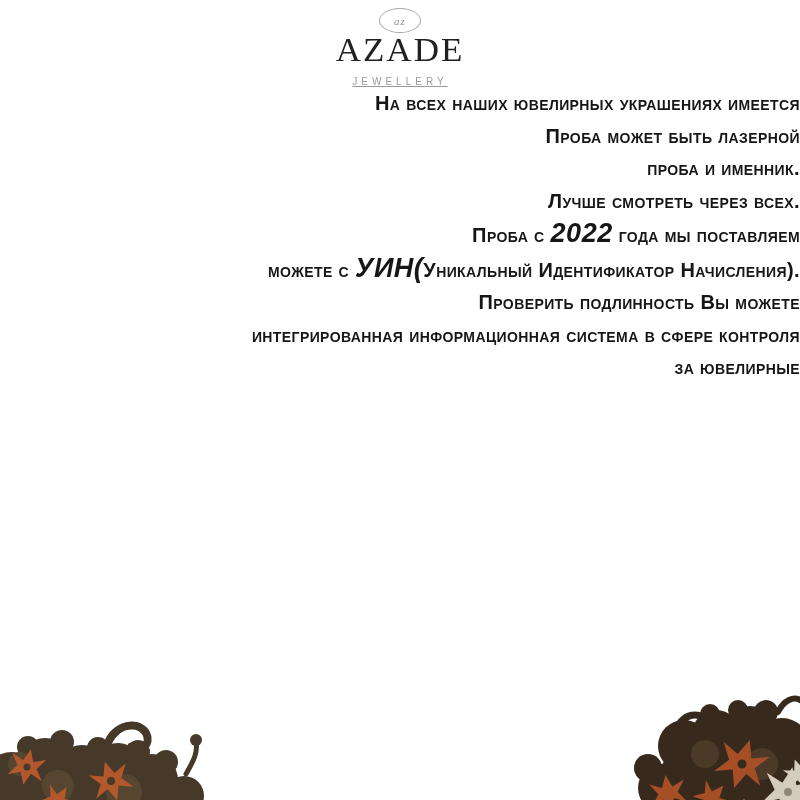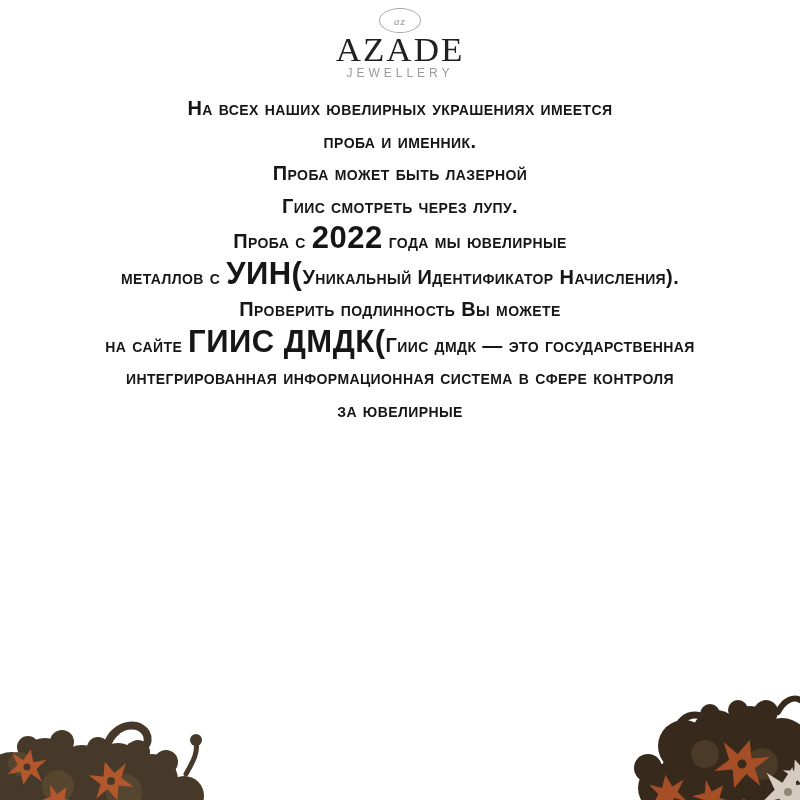--- a/index.html
+++ b/index.html
@@ -25,66 +25,65 @@
   .wordmark{
     margin-top:1px;
     font-family:"Liberation Serif",serif;
     font-weight:400;
     font-size:35px;line-height:33px;
     letter-spacing:2px;
     color:#212121;
     transform:scaleY(.95);
   }
   .subtitle{
-    font-size:12px;line-height:10px;
+    font-size:10px;line-height:10px;
     letter-spacing:4px;
     color:#9b9b9b;
-    margin-top:1px;
+    margin-top:10px;
+    text-decoration:underline;
   }
   
   .info{
-    margin-top:14px;
-    text-align:center;
+    text-align:right;
     color:#161616;
     font-weight:bold;
     font-variant:small-caps;
     font-size:20px;
     line-height:32.5px;
     letter-spacing:.4px;
   }
   .line{white-space:pre;}
   .seg{display:inline;}
-  .seg.big{font-size:31px;letter-spacing:.5px;}
+  .seg.big{font-size:27px;letter-spacing:.5px;font-style:italic;}
   
   .ornament{position:absolute;bottom:0;pointer-events:none;}
   .ornament.left{left:0;}
   .ornament.right{right:0;}
 </style>
 </head>
 <body>
 
 <div class="page" style="background: rgb(255, 255, 255);">
 
   <header class="brand">
     <div class="emblem">
       <span>az</span>
     </div>
     <div class="wordmark">AZADE</div>
     <div class="subtitle">JEWELLERY</div>
   </header>
 
   <main class="info" style="color: rgb(22, 22, 22);">
       <div class="line"><span class="seg">На всех наших ювелирных украшениях имеется</span></div>
+      <div class="line"><span class="seg">Проба может быть лазерной</span></div>
       <div class="line"><span class="seg">проба и именник.</span></div>
-      <div class="line"><span class="seg">Проба может быть лазерной</span></div>
-      <div class="line"><span class="seg">Гиис смотреть через лупу.</span></div>
-      <div class="line"><span class="seg">Проба с </span><span class="seg big">2022</span><span class="seg"> года мы ювелирные</span></div>
-      <div class="line"><span class="seg">металлов с </span><span class="seg big">УИН(</span><span class="seg">Уникальный Идентификатор Начисления).</span></div>
+      <div class="line"><span class="seg">Лучше смотреть через всех.</span></div>
+      <div class="line"><span class="seg">Проба с </span><span class="seg big">2022</span><span class="seg"> года мы поставляем</span></div>
+      <div class="line"><span class="seg">можете с </span><span class="seg big">УИН(</span><span class="seg">Уникальный Идентификатор Начисления).</span></div>
       <div class="line"><span class="seg">Проверить подлинность Вы можете</span></div>
-      <div class="line"><span class="seg">на сайте </span><span class="seg big">ГИИС ДМДК(</span><span class="seg">Гиис дмдк — это государственная</span></div>
       <div class="line"><span class="seg">интегрированная информационная система в сфере контроля</span></div>
       <div class="line"><span class="seg">за ювелирные</span></div>
     </main>
 
   <svg class="ornament left" width="220" height="100" viewBox="0 0 220 100" aria-hidden="true">
     <defs>
       <path id="flowerL" d="M0,-14 L4,-4.5 L13.5,-8.5 L7.5,0 L13.5,8.5 L4,4.5 L0,14 L-4,4.5 L-13.5,8.5 L-7.5,0 L-13.5,-8.5 L-4,-4.5 Z"></path>
     </defs>
     <g fill="#46392a">
       <ellipse cx="12" cy="80" rx="30" ry="28"></ellipse>

